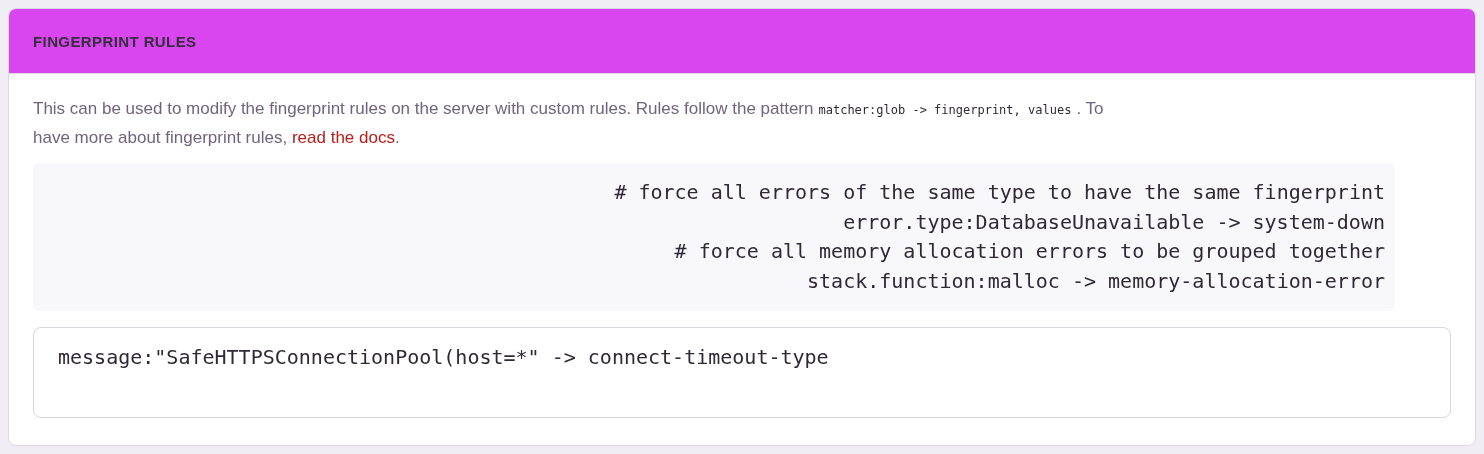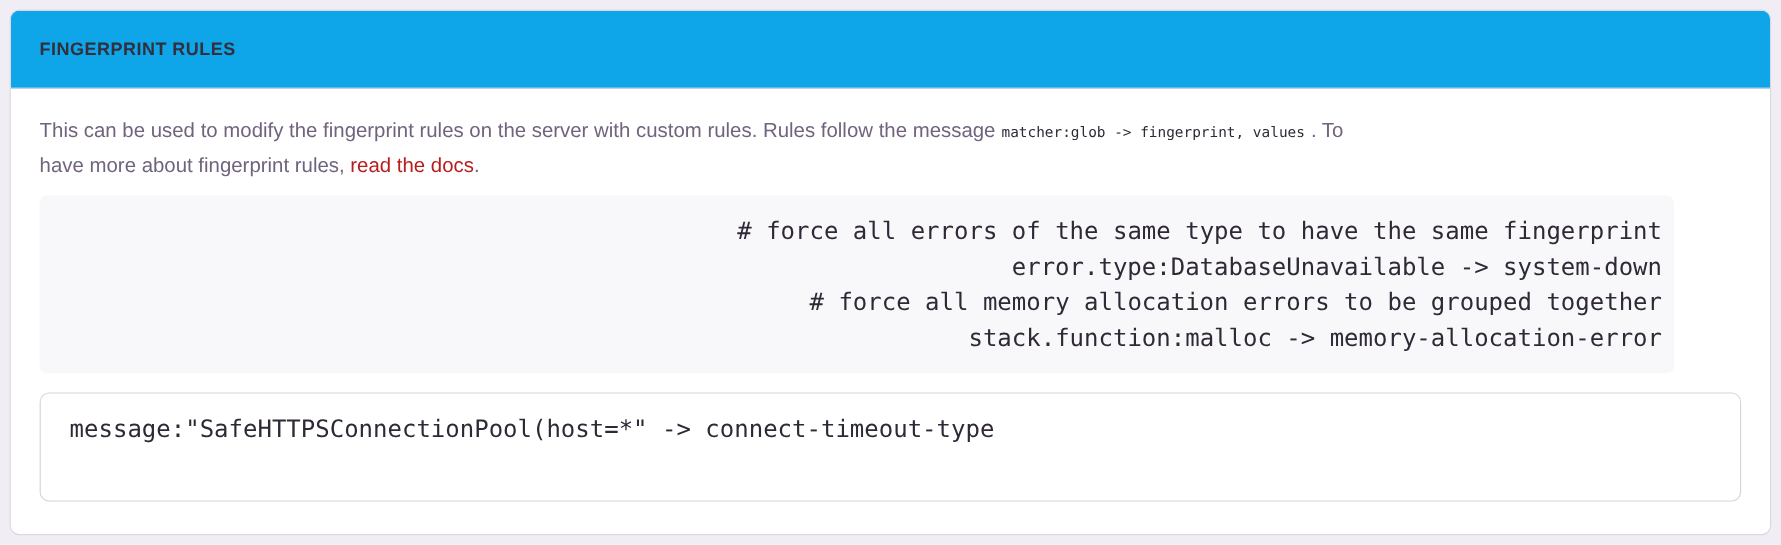--- a/index.html
+++ b/index.html
@@ -12,21 +12,21 @@
   .panel {
     margin: 8px;
     background: #ffffff;
     border: 1px solid #dcd8e1;
     border-radius: 8px;
     overflow: hidden;
     min-height: 438px;
   }
   .panel-header {
     height: 65px;
-    background: #0ea5e9;
+    background: #d946ef;
     border-bottom: 1px solid #dcd8e1;
     display: flex;
     align-items: center;
     padding: 0 24px;
   }
   .panel-title {
     font-size: 15px;
     font-weight: 700;
     letter-spacing: 0.4px;
     color: #332f3d;
@@ -85,21 +85,21 @@
 </style>
 </head>
 <body>
 
 <section class="panel">
   <header class="panel-header">
     <h2 class="panel-title">FINGERPRINT RULES</h2>
   </header>
 
   <div class="panel-body">
-    <p class="description"><span>This can be used to modify the fingerprint rules on the server with custom rules. Rules follow the message</span><code class="inline-code">matcher:glob -&gt; fingerprint, values</code><span>. To</span><br><span>have more about fingerprint rules, </span><a class="doc-link" href="#">read the docs</a><span>.</span></p>
+    <p class="description"><span>This can be used to modify the fingerprint rules on the server with custom rules. Rules follow the pattern</span><code class="inline-code">matcher:glob -&gt; fingerprint, values</code><span>. To</span><br><span>have more about fingerprint rules, </span><a class="doc-link" href="#">read the docs</a><span>.</span></p>
 
     <pre class="code-example"># force all errors of the same type to have the same fingerprint
 error.type:DatabaseUnavailable -&gt; system-down
 # force all memory allocation errors to be grouped together
 stack.function:malloc -&gt; memory-allocation-error</pre>
 
     <textarea class="rules-textarea" spellcheck="false" style="">message:"SafeHTTPSConnectionPool(host=*" -&gt; connect-timeout-type</textarea>
   </div>
 </section>
 

